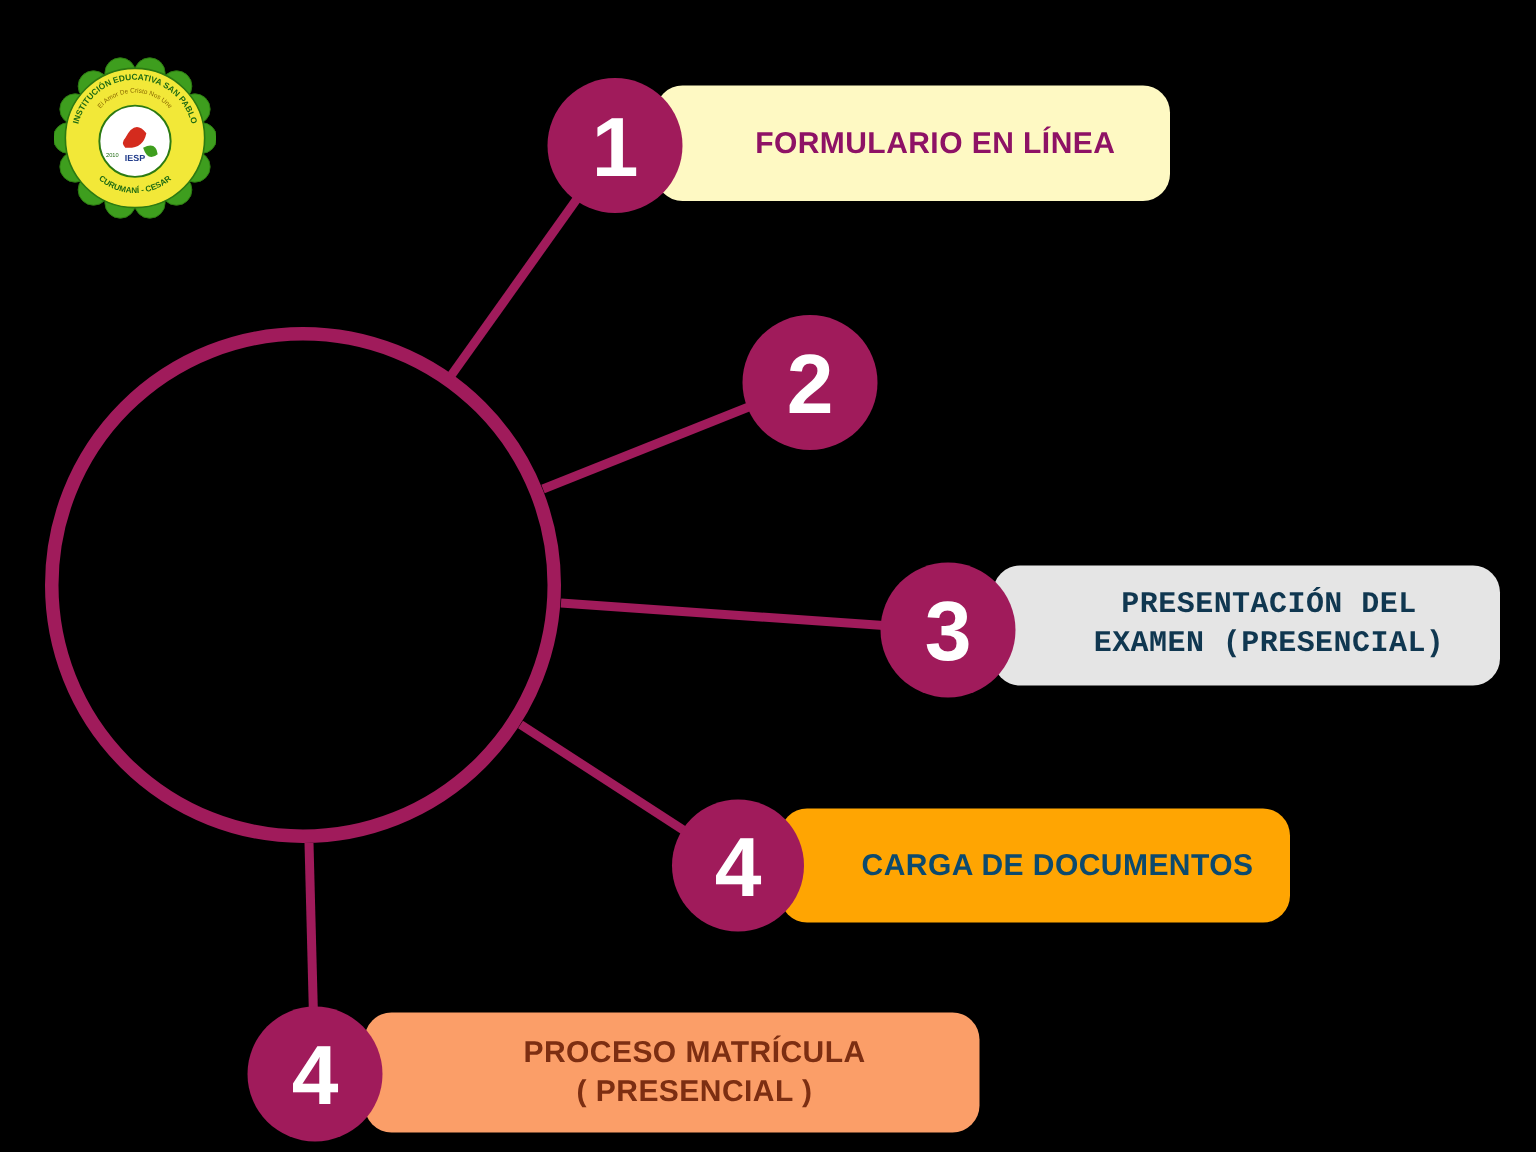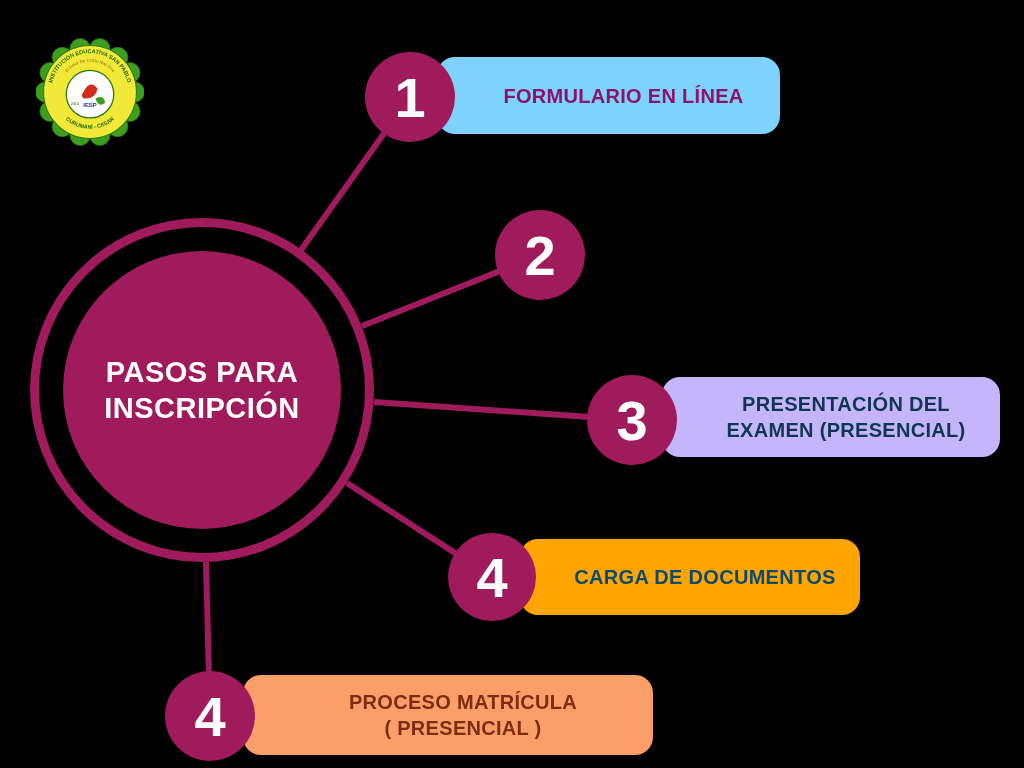--- a/index.html
+++ b/index.html
@@ -104,37 +104,33 @@
     <path d="M44 50 q6 -12 13 -3 q-2 10 -13 9 q-3 -3 0 -6 Z" fill="#D42B1E"></path>
     <path d="M55 56 q8 -4 9 4 q-6 5 -9 -4 Z" fill="#3E9E1E"></path>
     <text x="50" y="64" font-size="5.5" font-weight="bold" fill="#1F3A8A" text-anchor="middle">IESP</text>
     <text x="36" y="62" font-size="3.5" fill="#1F6B12" text-anchor="middle">2010</text>
     <text font-size="5" font-weight="bold" fill="#1F6B12">
       <textPath href="#arcBottom" startOffset="50%" text-anchor="middle">CURUMANÍ - CESAR</textPath>
     </text>
   </svg>
 
   <div class="ring"></div>
-  <div class="inner-circle">
-    <div class="center-title">PASOS PARA
-INSCRIPCIÓN</div>
-  </div>
 
-  <div class="pill pill1" style="background-color: #7dd3fc;">
+  <div class="pill pill1" style="background-color: #fef9c3;">
     <div class="pill-label" style="color: rgb(142, 18, 101);">FORMULARIO EN LÍNEA</div>
   </div>
   <div class="num-circle num1">
     <span>1</span>
   </div>
 
   <div class="num-circle num2">
     <span>2</span>
   </div>
 
-  <div class="pill pill3" style="background-color: #c4b5fd;">
+  <div class="pill pill3" style="background-color: #e5e5e5; font-family: Liberation Mono, monospace;">
     <div class="pill-label" style="color: rgb(16, 55, 80);">PRESENTACIÓN DEL
 EXAMEN (PRESENCIAL)</div>
   </div>
   <div class="num-circle num3">
     <span>3</span>
   </div>
 
   <div class="pill pill4" style="background-color: rgb(255, 165, 2);">
     <div class="pill-label" style="color: #0c4a6e;">CARGA DE DOCUMENTOS</div>
   </div>

